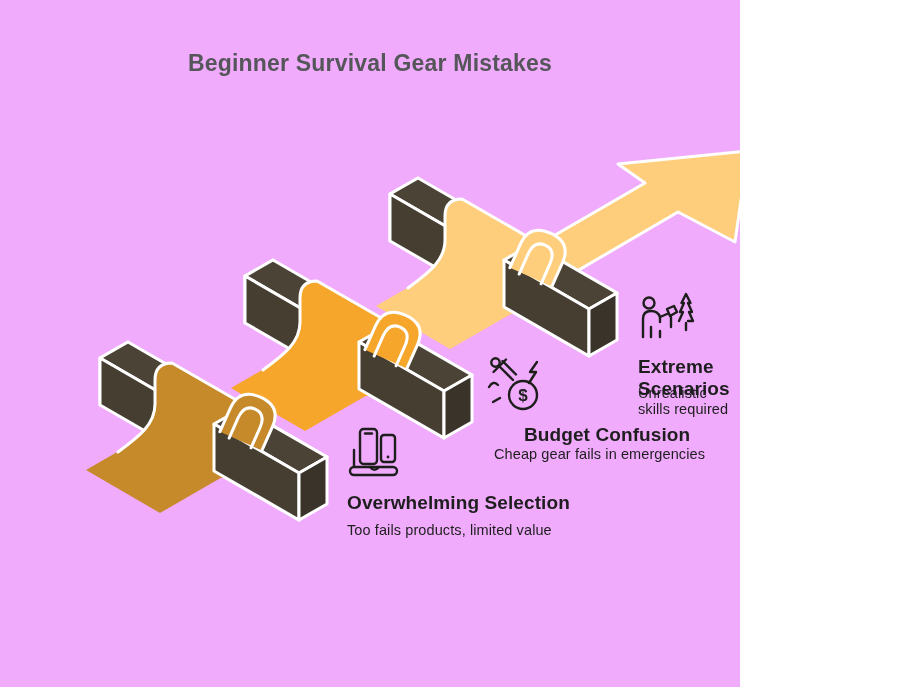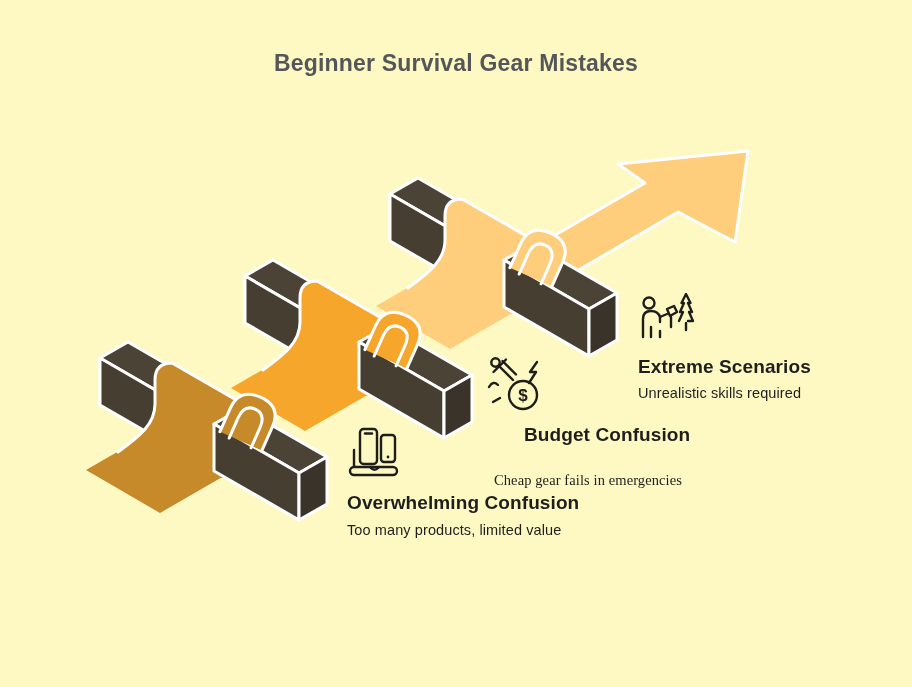--- a/index.html
+++ b/index.html
@@ -1,16 +1,16 @@
 <!DOCTYPE html>
 <html><head>
 <meta charset="utf-8">
 <style>
   html,body{margin:0;padding:0;background:#ffffff;}
-  #canvas{position:relative;width:912px;height:687px;background:#fef9c3;overflow:hidden;
+  #canvas{position:relative;width:740px;height:687px;background:#f0abfc;overflow:hidden;
           font-family:"Liberation Sans",sans-serif;}
   .title{position:absolute;left:0;right:0;top:50px;text-align:center;
          font-size:23px;font-weight:700;color:#55565A;letter-spacing:.2px;}
   .step-label{position:absolute;font-size:19px;font-weight:700;color:#1E1E1E;letter-spacing:.1px;}
   .step-desc{position:absolute;font-size:14.5px;font-weight:400;color:#1E1E1E;letter-spacing:.1px;}
   svg{position:absolute;left:0;top:0;}
   .bar-top{fill:#4B4336;stroke:#fff;stroke-width:3;stroke-linejoin:round;}
   .bar-front{fill:#453E31;stroke:#fff;stroke-width:3;stroke-linejoin:round;}
   .bar-cap{fill:#39332A;stroke:#fff;stroke-width:3;stroke-linejoin:round;}
   .wline{fill:none;stroke:#fff;stroke-width:3;stroke-linecap:round;stroke-linejoin:round;}
@@ -108,22 +108,22 @@
       <path class="ico" d="M15,47 V37"></path>
       <path class="ico" d="M24,41 V47"></path>
       <path class="ico" d="M24,27 L31,24"></path>
       <path class="ico" d="M31,19 l7,-3 l3,6 l-7,4 Z"></path>
       <path class="ico" d="M35,27 V37"></path>
       <path class="ico" d="M43,31 L47,22 L44,22 L48,13 L45.5,13 L50,4 L54.5,13 L52,13 L56,22 L53,22 L57,31 L52,31"></path>
       <path class="ico" d="M50,33 V40"></path>
     </g>
   </svg>
 
-  <div class="step-label" style="left:347px;top:492px;">Overwhelming Confusion</div>
-  <div class="step-desc" style="left:347px;top:522px;">Too many products, limited value</div>
+  <div class="step-label" style="left:347px;top:492px;">Overwhelming Selection</div>
+  <div class="step-desc" style="left:347px;top:522px;">Too fails products, limited value</div>
 
   <div class="step-label" style="left:524px;top:424px;">Budget Confusion</div>
-  <div class="step-desc" style="left:494px;top:472px;font-family:Liberation Serif, serif;">Cheap gear fails in emergencies</div>
+  <div class="step-desc" style="left:494px;top:446px;">Cheap gear fails in emergencies</div>
 
   <div class="step-label" style="left:638px;top:356px;">Extreme Scenarios</div>
   <div class="step-desc" style="left:638px;top:385px;">Unrealistic skills required</div>
 
 </div>
 
 </body></html>

